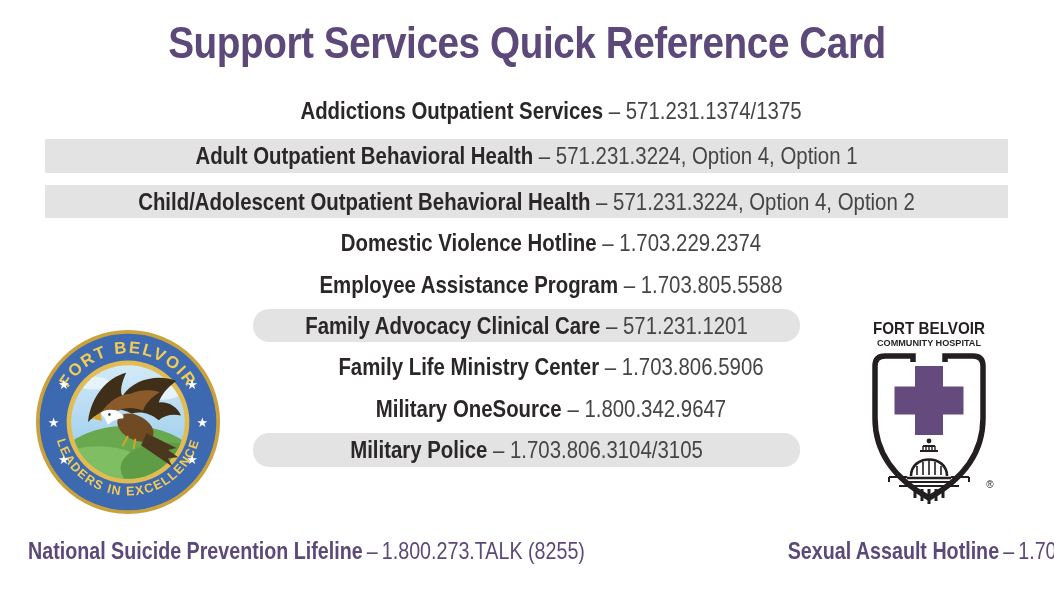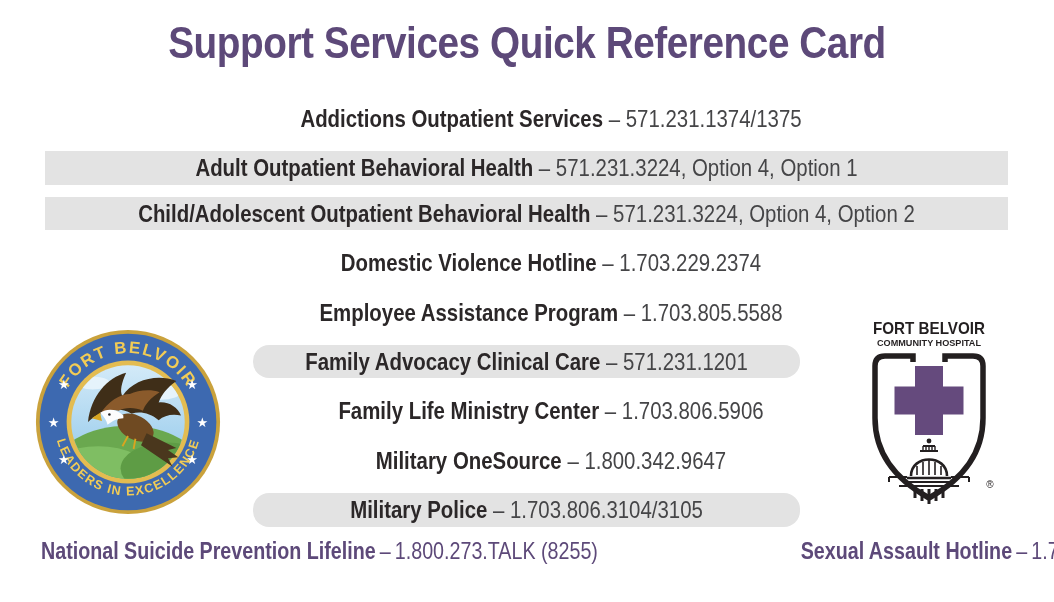--- a/index.html
+++ b/index.html
@@ -11,29 +11,29 @@
   .title {
     position:absolute; top:18px; left:0; width:1054px;
     text-align:center; font-size:44px; font-weight:bold;
     color:var(--purple,#5d4979);
     transform:scaleX(0.88); transform-origin:center;
     letter-spacing:-0.5px; white-space:nowrap;
   }
   .list { position:absolute; top:86px; left:0; width:1054px; }
   .row.full   { background:var(--band,#e3e3e3); margin:12px 46px 0 45px; }
   .row.narrow { background:var(--band,#e3e3e3); margin:0 254px 0 253px;border-radius:16px; }
-  .row.none   { margin:16px;padding-left:48px; }
+  .row.none   { margin:8px;padding-left:48px; }
   .line {
     height:33.4px; line-height:33.4px; text-align:center; white-space:nowrap;
     font-size:24px; transform:scaleX(0.85); transform-origin:center;
   }
   .svc-name { font-weight:bold; color:var(--name-col,#2b2728); }
   .svc-num  { font-weight:normal; color:var(--num-col,#454547); }
   .footer {
-    position:absolute; top:533px; left:41px; right:38px;
+    position:absolute; top:533px; left:28px; right:38px;
     display:flex; justify-content:space-between;
     font-size:24px; line-height:36px; color:var(--purple,#5d4979); white-space:nowrap;
   }
   .f-item.left  { transform:scaleX(0.82); transform-origin:left center; }
   .f-item.right { transform:scaleX(0.82); transform-origin:right center; }
   .f-item .name { font-weight:bold; }
   .f-item .sep  { padding:0 5px; font-weight:normal; }
   .f-item .num  { font-weight:normal; }
   .seal { position:absolute; left:35px; top:329px; width:186px; height:186px; }
   .hospital { position:absolute; left:862px; top:320px; width:134px; height:195px; }

